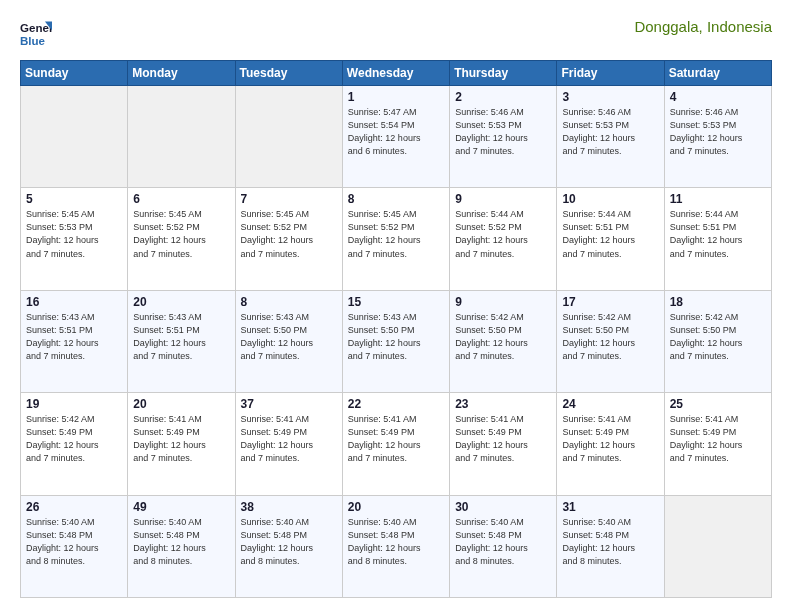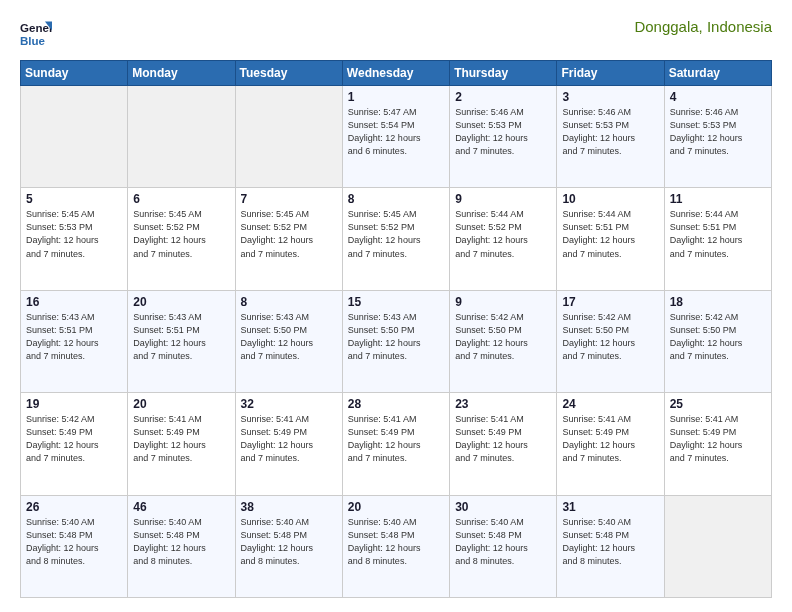--- a/index.html
+++ b/index.html
@@ -266,28 +266,28 @@
 and 7 minutes.</div>
           </td>
           <td>
             <span class="day-num">20</span>
             <div class="day-info" style="white-space: pre-line;">Sunrise: 5:41 AM
 Sunset: 5:49 PM
 Daylight: 12 hours
 and 7 minutes.</div>
           </td>
           <td>
-            <span class="day-num">32</span>
-            <div class="day-info" style="white-space: pre-line;">Sunrise: 5:41 AM
-Sunset: 5:49 PM
-Daylight: 12 hours
-and 7 minutes.</div>
-          </td>
-          <td>
-            <span class="day-num">28</span>
+            <span class="day-num">37</span>
+            <div class="day-info" style="white-space: pre-line;">Sunrise: 5:41 AM
+Sunset: 5:49 PM
+Daylight: 12 hours
+and 7 minutes.</div>
+          </td>
+          <td>
+            <span class="day-num">22</span>
             <div class="day-info" style="white-space: pre-line;">Sunrise: 5:41 AM
 Sunset: 5:49 PM
 Daylight: 12 hours
 and 7 minutes.</div>
           </td>
           <td>
             <span class="day-num">23</span>
             <div class="day-info" style="white-space: pre-line;">Sunrise: 5:41 AM
 Sunset: 5:49 PM
 Daylight: 12 hours
@@ -310,21 +310,21 @@
         </tr>
         <tr>
           <td>
             <span class="day-num">26</span>
             <div class="day-info" style="white-space: pre-line;">Sunrise: 5:40 AM
 Sunset: 5:48 PM
 Daylight: 12 hours
 and 8 minutes.</div>
           </td>
           <td>
-            <span class="day-num">46</span>
+            <span class="day-num">49</span>
             <div class="day-info" style="white-space: pre-line;">Sunrise: 5:40 AM
 Sunset: 5:48 PM
 Daylight: 12 hours
 and 8 minutes.</div>
           </td>
           <td>
             <span class="day-num">38</span>
             <div class="day-info" style="white-space: pre-line;">Sunrise: 5:40 AM
 Sunset: 5:48 PM
 Daylight: 12 hours

